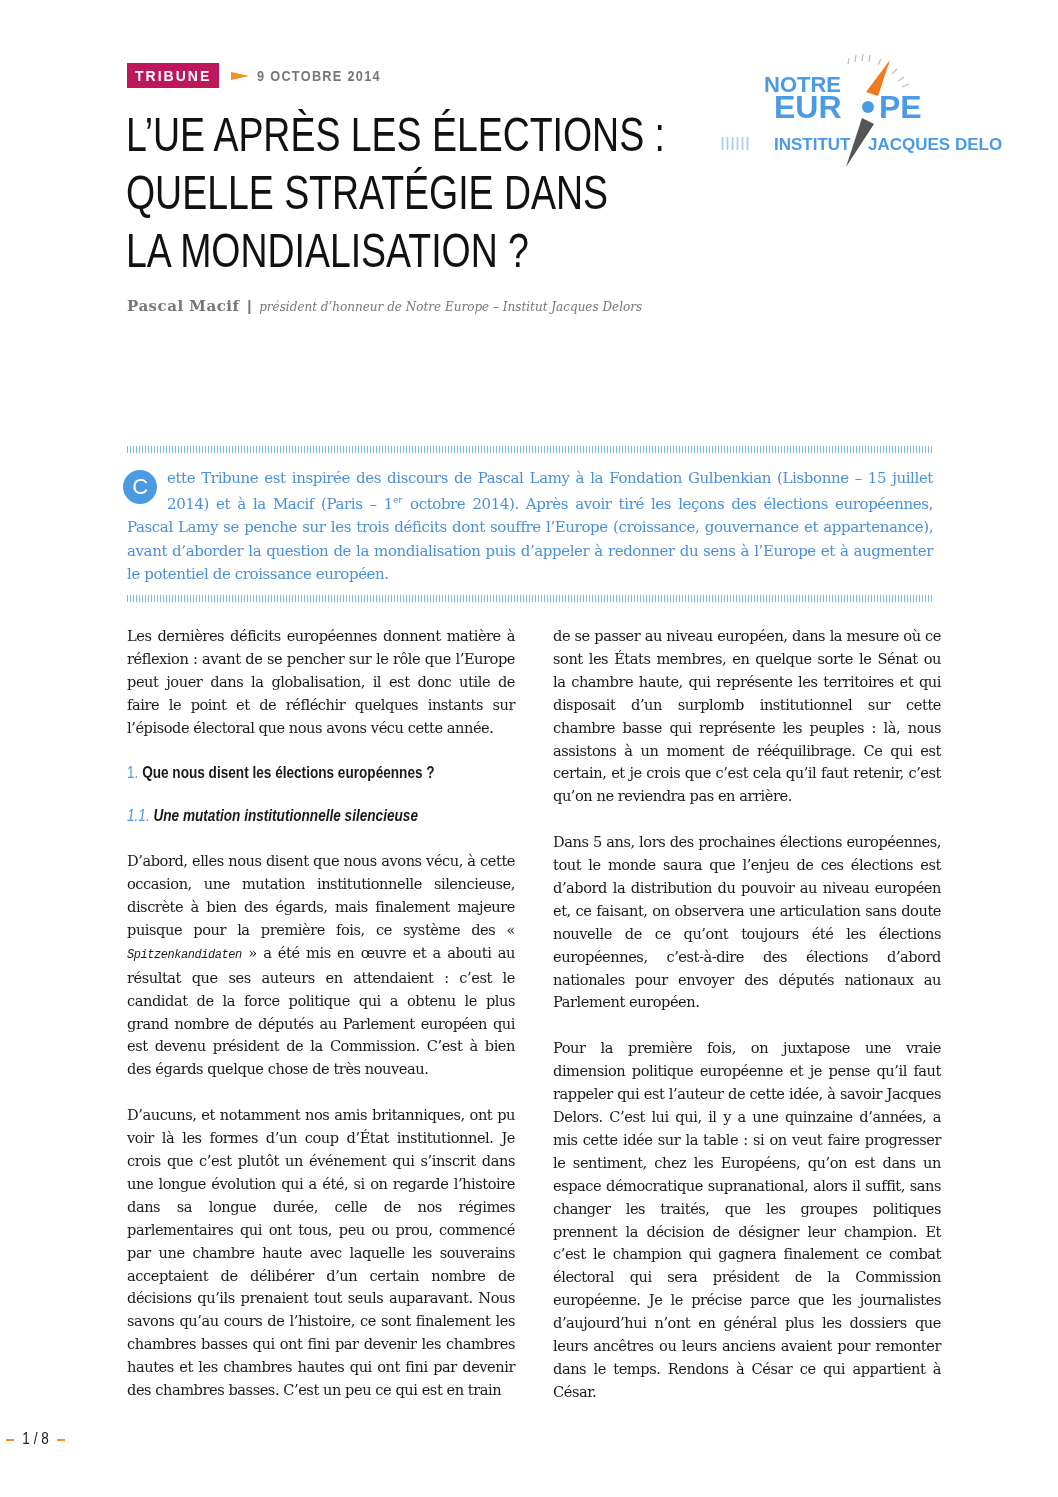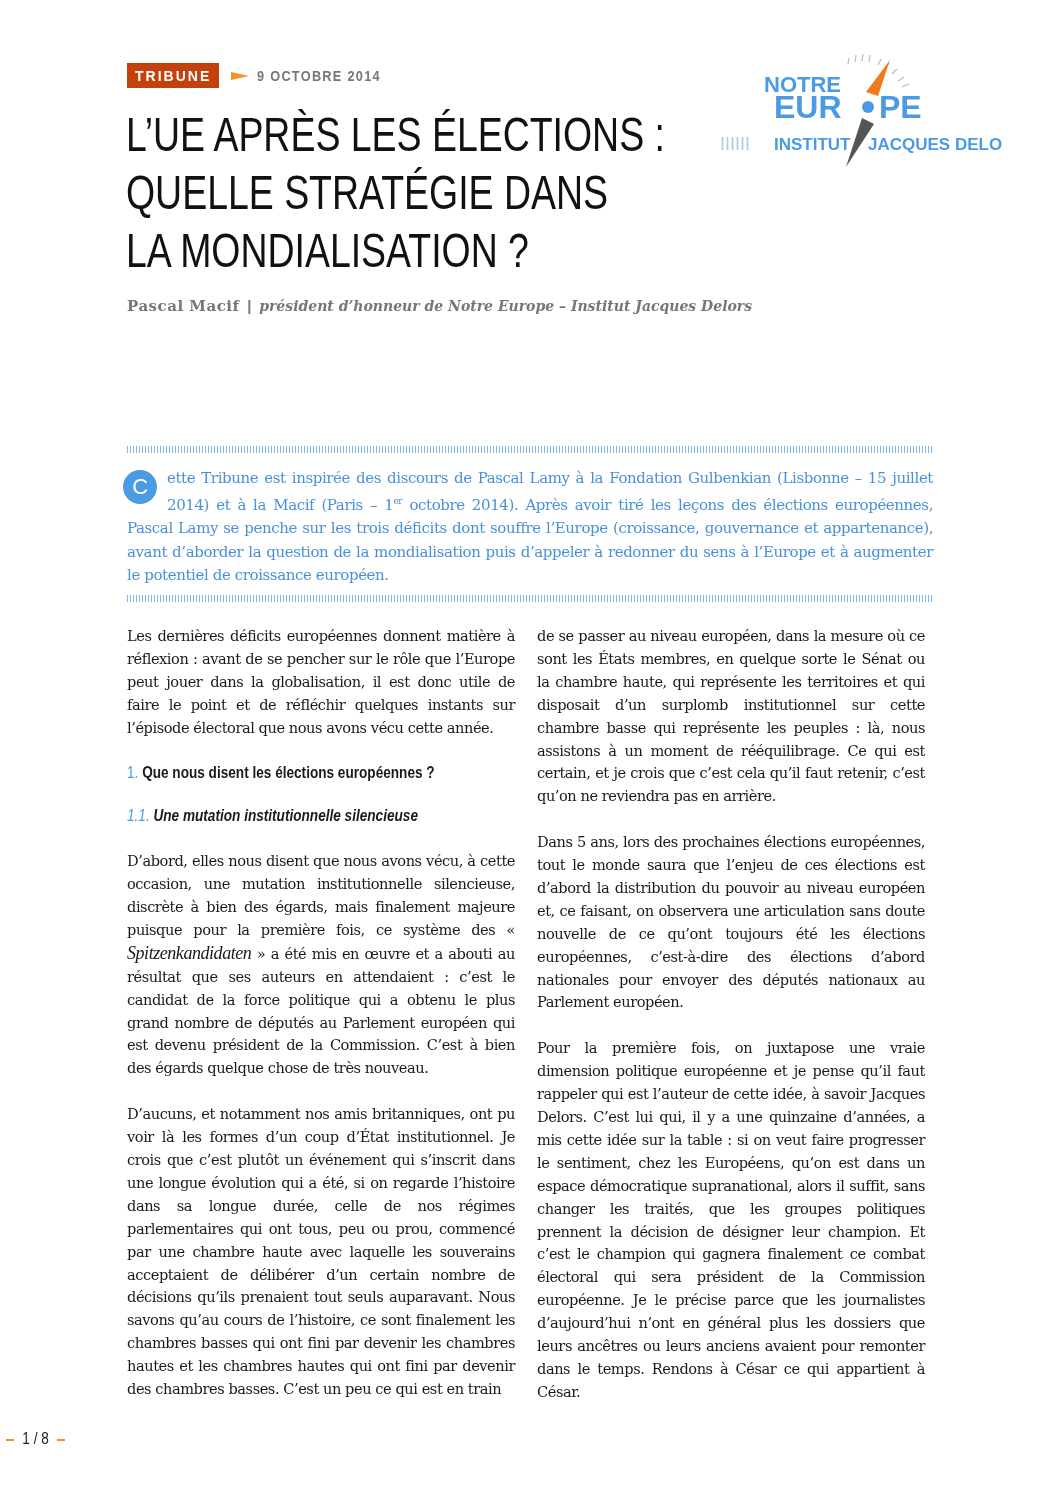--- a/index.html
+++ b/index.html
@@ -1,61 +1,61 @@
 <!DOCTYPE html>
 <html><head>
 <meta charset="utf-8">
 <style>
   html, body { margin: 0; padding: 0; background: #ffffff; }
   body { width: 1058px; height: 1497px; position: relative; overflow: hidden;
          font-family: "DejaVu Serif", serif; color: #1a1a1a; }
 
   .header-tag { position: absolute; left: 127px; top: 63px; display: flex; align-items: center; }
-  .tribune { background: #c2410c; color: #fff; font-family: "Liberation Sans", sans-serif; font-weight: bold;
+  .tribune { background: #be185d; color: #fff; font-family: "Liberation Sans", sans-serif; font-weight: bold;
              font-size: 14px; letter-spacing: 2px; padding: 4px 8px 3px 8px; line-height: 18px; }
   .arrow { width: 0; height: 0; border-left: 18px solid #f39222; border-top: 4px solid transparent;
            border-bottom: 4px solid transparent; margin-left: 12px; margin-right: 8px; }
   .date { font-family: "Liberation Sans", sans-serif; font-weight: bold; font-size: 15px; color: #777;
           letter-spacing: 1.5px; transform: scaleX(0.85); transform-origin: left; }
 
   .title { position: absolute; left: 126px; top: 106px; width: 600px;
            font-family: "Liberation Sans Narrow", "Liberation Sans", sans-serif; font-size: 48px; line-height: 58px;
            color: #111; letter-spacing: 0px; transform: scaleX(0.78); transform-origin: left top; white-space: nowrap; }
   .title div { display: block; }
 
   .author { position: absolute; left: 127px; top: 297px; font-size: 15px; color: #777; white-space: nowrap; }
   .author .name { font-weight: bold; letter-spacing: 0.5px; }
   .author .sep { font-family: "Liberation Sans", sans-serif; font-weight: bold; margin: 0 3px; }
-  .author .role { font-style: italic; font-size: 14px; font-weight: bold; }
+  .author .role { font-style: italic; font-size: 12px; }
 
   .logo { position: absolute; left: 718px; top: 52px; width: 285px; height: 125px; }
 
   .dots { position: absolute; left: 127px; width: 806px; height: 7px;
           background: repeating-linear-gradient(90deg, #7fb6e8 0px, #7fb6e8 1px, transparent 1px, transparent 3px); }
 
   .intro { position: absolute; left: 127px; top: 467px; width: 806px; color: #4a90d9;
            font-size: 15px; line-height: 23.2px; text-align: justify; font-family: "DejaVu Serif", serif;
            letter-spacing: -0.4px; }
   .dropcap { float: left; width: 34px; height: 34px; border-radius: 50%; background: #4a9ae4; color: #fff;
              font-family: "Liberation Sans", sans-serif; font-size: 22px; line-height: 34px; text-align: center;
              margin: 3px 10px 0 -4px; }
-  .intro sup { font-size: 9px; }
+  .intro sup { font-size: 9px; font-family: Liberation Mono, monospace; }
 
   .col { position: absolute; width: 388px; font-size: 14.6px; line-height: 22.9px; text-align: justify;
          letter-spacing: -0.45px; }
   .col.left { left: 127px; top: 625px; }
-  .col.right { left: 537px; top: 625px; }
+  .col.right { left: 553px; top: 625px; }
   .col p { margin: 0 0 22.9px 0; }
   .h1 { font-family: "Liberation Sans", sans-serif; font-weight: bold; font-size: 16px; margin: 14px 0 20px 0;
         transform: scaleX(0.85); transform-origin: left; white-space: nowrap; letter-spacing: 0; }
   .h1 .num { color: #4a9ae4; font-weight: normal; }
   .h2 { font-family: "Liberation Sans", sans-serif; font-weight: bold; font-style: italic; font-size: 16px;
         margin: 0 0 22px 0; transform: scaleX(0.85); transform-origin: left; white-space: nowrap; letter-spacing: 0; }
   .h2 .num { color: #4a9ae4; font-weight: normal; }
-  em { font-family: Liberation Serif, serif; font-size: 18px; }
+  em { font-family: Liberation Mono, monospace; font-size: 12px; }
 
   .footer { position: absolute; left: 0; width: 1058px; top: 1430px; 
             font-family: "Liberation Sans", sans-serif; font-size: 16px; color: #222; }
   .footer .dash { display: inline-block; width: 8px; height: 2px; background: #f39222; vertical-align: middle; margin: 0 6px; }
   .footer span.pg { display: inline-block; transform: scaleX(0.85); }
 </style>
 </head>
 <body>
 
 <div class="header-tag">

